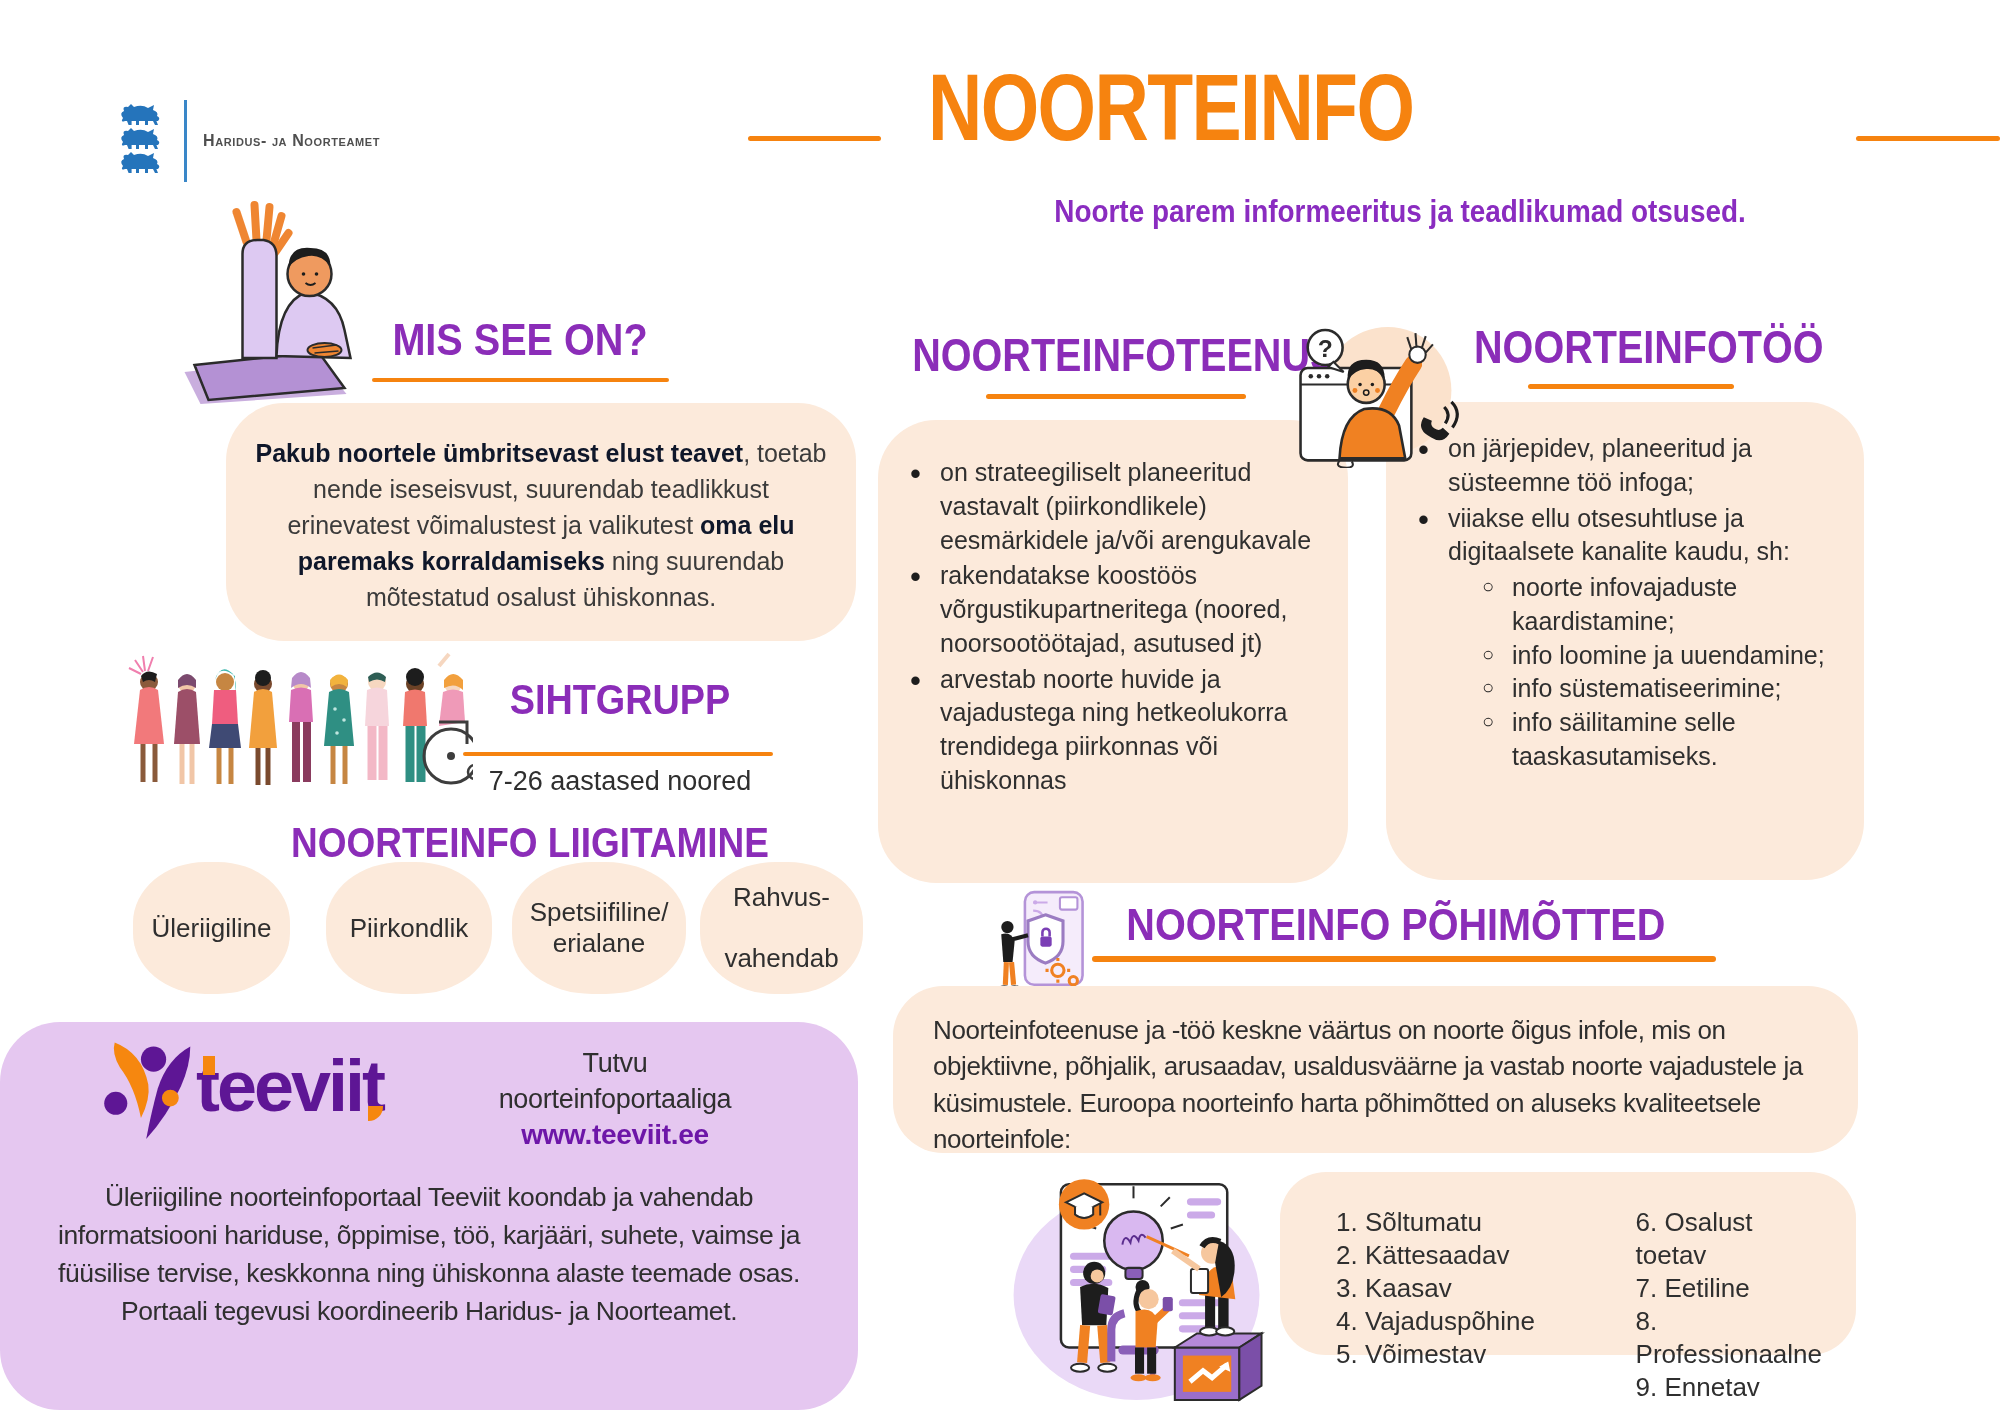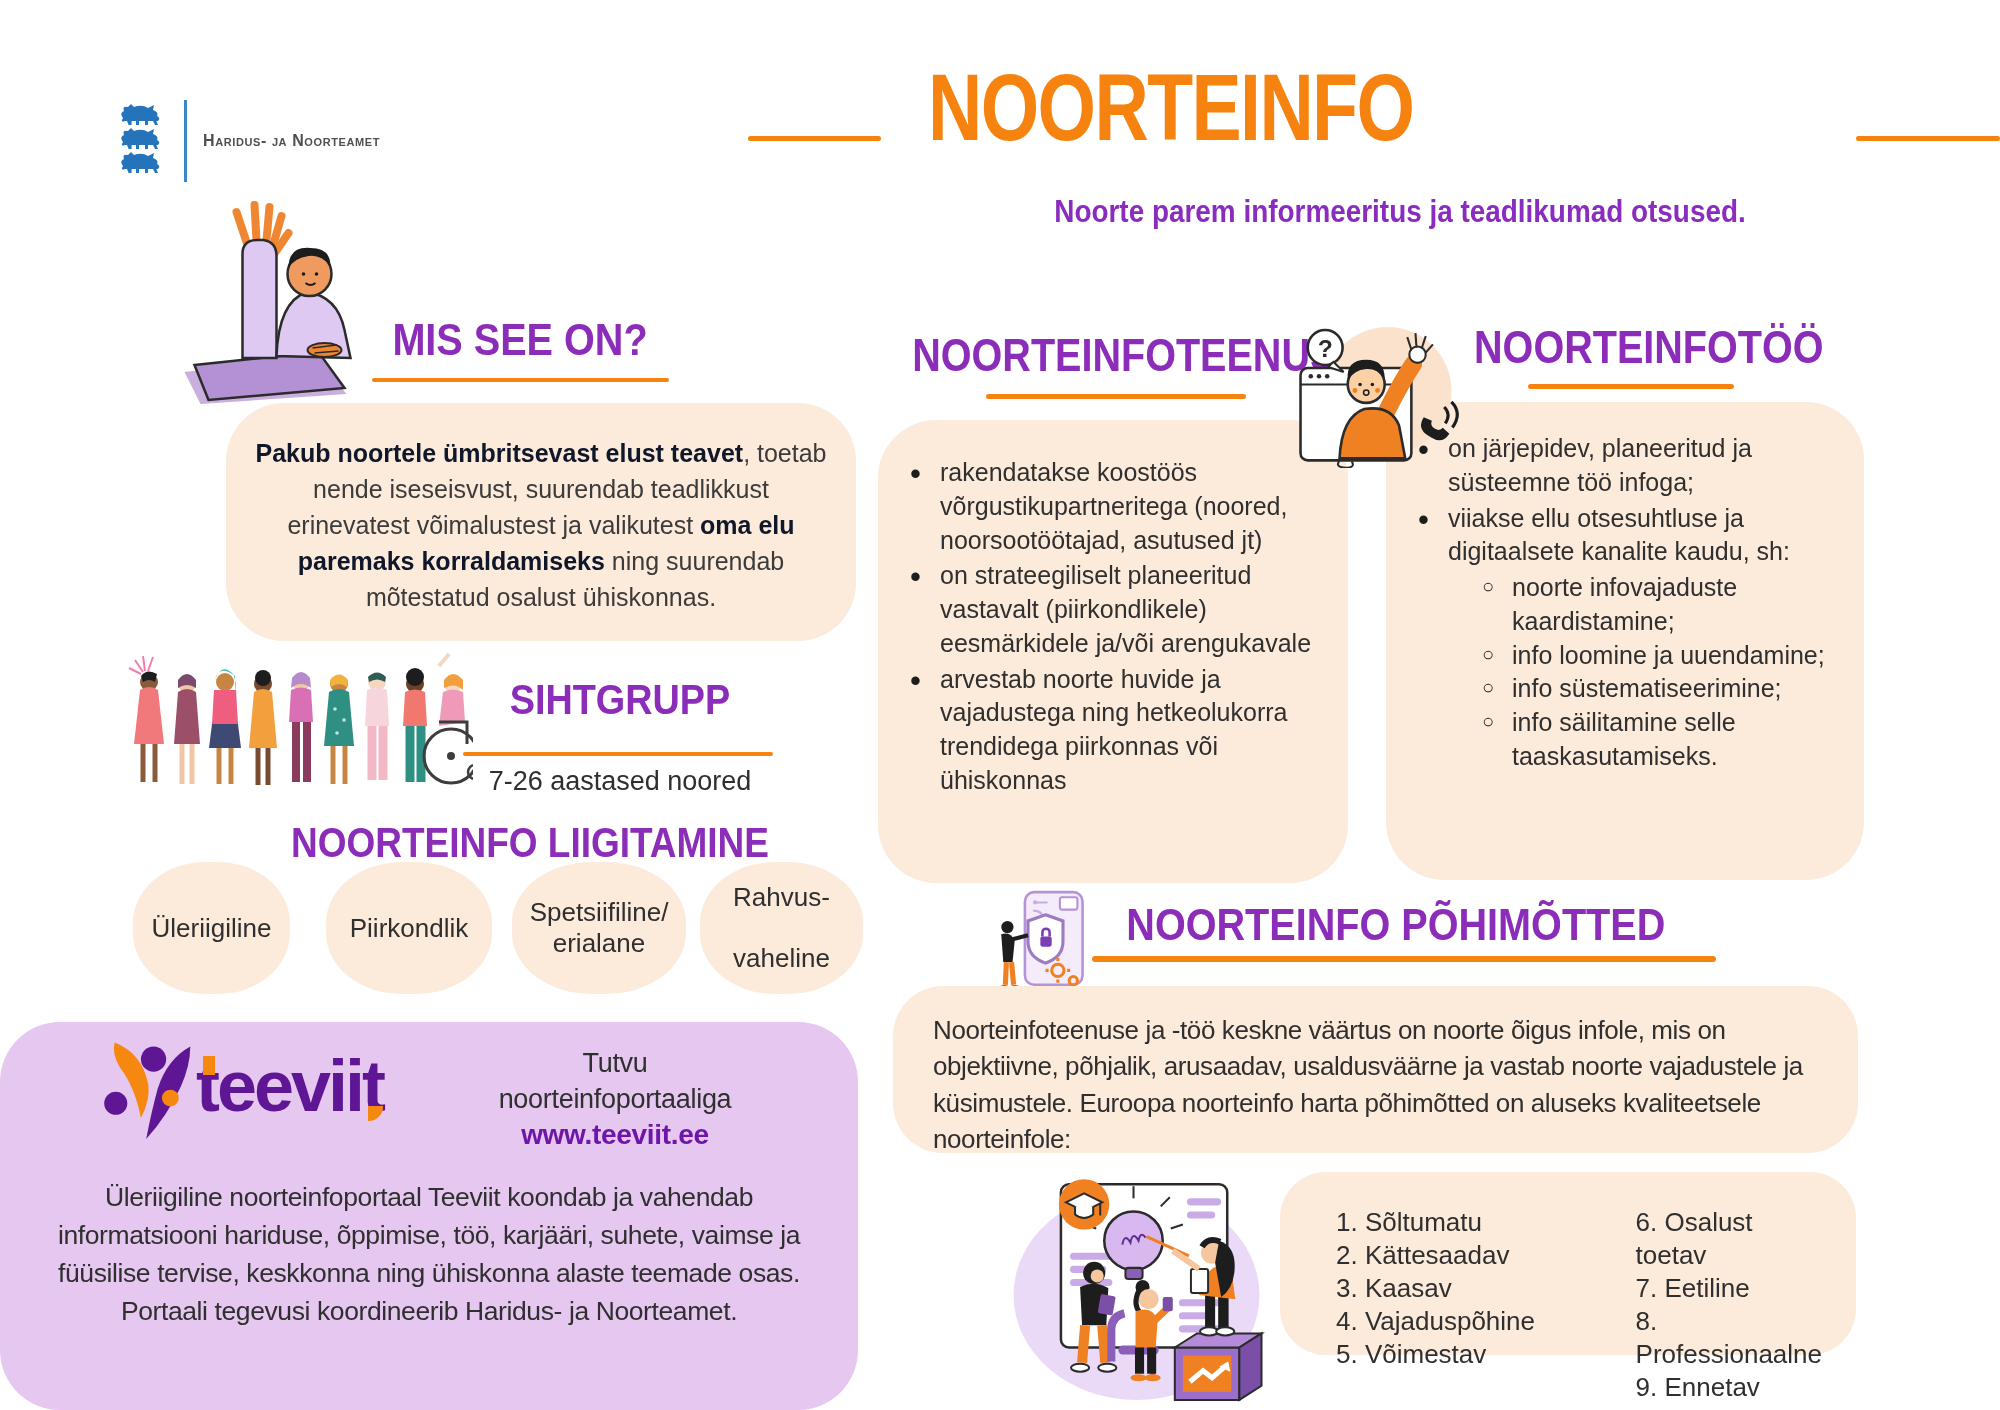--- a/index.html
+++ b/index.html
@@ -207,21 +207,21 @@
   <div class="pill" style="left:326px;width:166px;">
     <span>Piirkondlik</span>
       <span></span>
   </div>
   <div class="pill" style="left:512px;width:174px;">
     <span>Spetsiifiline/</span>
       <span>erialane</span>
   </div>
   <div class="pill" style="left:700px;width:163px;gap:30px;">
     <span>Rahvus-</span>
-      <span>vaheline</span>
+      <span>vahendab</span>
   </div>
 
   <div class="pbox"></div>
   <div class="illu" style="left:100px;top:1038px;">
     <svg width="105" height="118" viewBox="0 0 100 112">
       <path d="M14,4 Q40,14 46,44 Q48,58 39,76 Q33,46 19,28 Q11,14 14,4 Z" fill="#f6870f"></path>
       <path d="M86,8 Q64,20 55,48 Q49,70 44,96 Q64,74 77,46 Q86,26 86,8 Z" fill="#5e1695"></path>
       <circle cx="51" cy="20" r="12" fill="#5e1695"></circle>
       <circle cx="15" cy="62" r="11" fill="#5e1695"></circle>
       <circle cx="67" cy="57" r="8" fill="#f6870f"></circle>
@@ -275,22 +275,22 @@
       <g transform="rotate(-12 150 114)">
         <path d="M142,122 q-9,-9 0,-18 l7,5 q-3,4 1,8 q4,4 8,1 l5,7 q-9,9 -18,0 z" fill="#1d1d1d"></path>
       </g>
       <path d="M160,96 q7,7 1,16 M167,91 q11,11 1,25" stroke="#1d1d1d" fill="none" stroke-width="3"></path>
       <path d="M60,146 q-8,8 2,9 q12,1 8,-6" stroke="#2b2b2b" stroke-width="2" fill="none"></path>
     </svg>
   </div>
 
   <div class="peach boxTeenus">
     <ul class="blist">
+      <li><span>on strateegiliselt planeeritud vastavalt (piirkondlikele) eesmärkidele ja/või arengukavale</span></li>
       <li><span>rakendatakse koostöös võrgustikupartneritega (noored, noorsootöötajad, asutused jt)</span></li>
-      <li><span>on strateegiliselt planeeritud vastavalt (piirkondlikele) eesmärkidele ja/või arengukavale</span></li>
       <li><span>arvestab noorte huvide ja vajadustega ning hetkeolukorra trendidega piirkonnas või ühiskonnas</span></li>
     </ul>
   </div>
 
   <div class="peach boxToo">
     <ul class="blist">
       <li><span>on järjepidev, planeeritud ja süsteemne töö infoga;</span></li>
       <li><span>viiakse ellu otsesuhtluse ja digitaalsete kanalite kaudu, sh:</span>
         <ul class="sublist">
           <li><span>noorte infovajaduste kaardistamine;</span></li>

